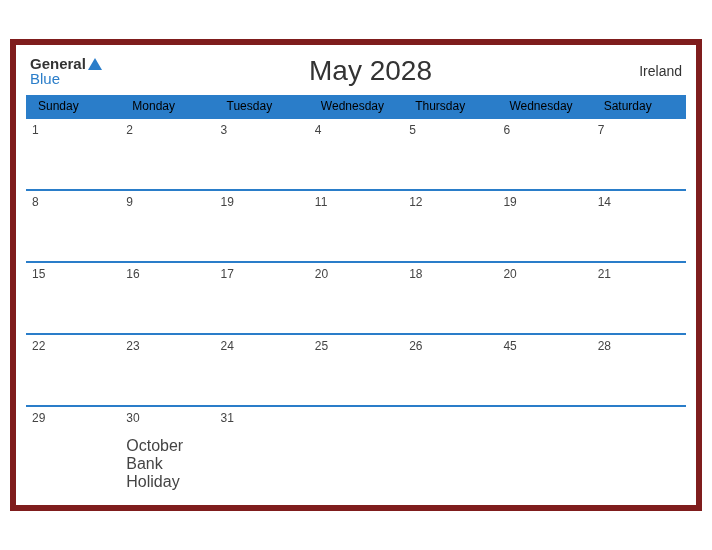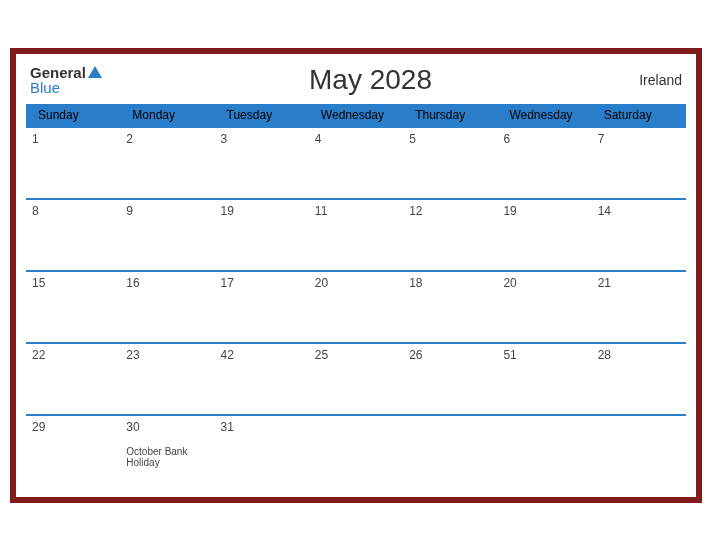--- a/index.html
+++ b/index.html
@@ -92,21 +92,21 @@
       color: #444;
       vertical-align: top;
       width: calc(100% / 7);
     }
     .day-number {
       font-size: 12px;
       color: #444;
       display: block;
     }
     .event-text {
-      font-size: 10px;
+      font-size: 16px;
       color: #444;
       margin-top: 12px;
       display: block;
     }
   </style>
 </head>
 <body>
 
 <div class="calendar-container">
   <div class="header">
@@ -204,30 +204,30 @@
           </td>
         </tr>
         <tr>
           <td>
             <span class="day-number">22</span>
           </td>
           <td>
             <span class="day-number">23</span>
           </td>
           <td>
-            <span class="day-number">42</span>
+            <span class="day-number">24</span>
           </td>
           <td>
             <span class="day-number">25</span>
           </td>
           <td>
             <span class="day-number">26</span>
           </td>
           <td>
-            <span class="day-number">51</span>
+            <span class="day-number">45</span>
           </td>
           <td>
             <span class="day-number">28</span>
           </td>
         </tr>
         <tr>
           <td>
             <span class="day-number">29</span>
           </td>
           <td>

